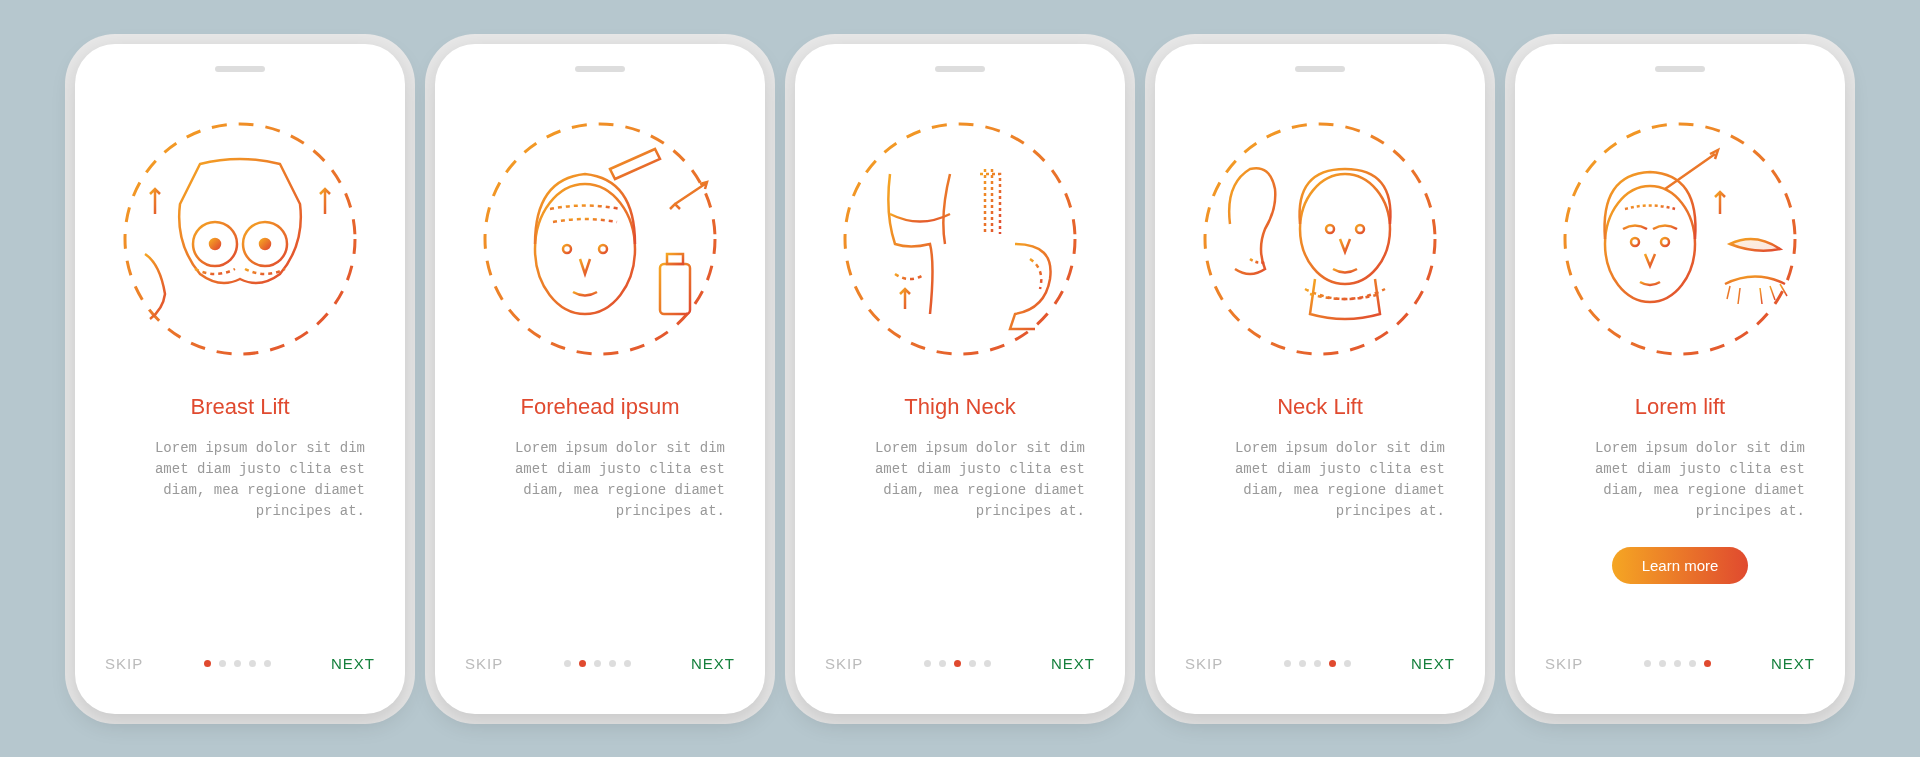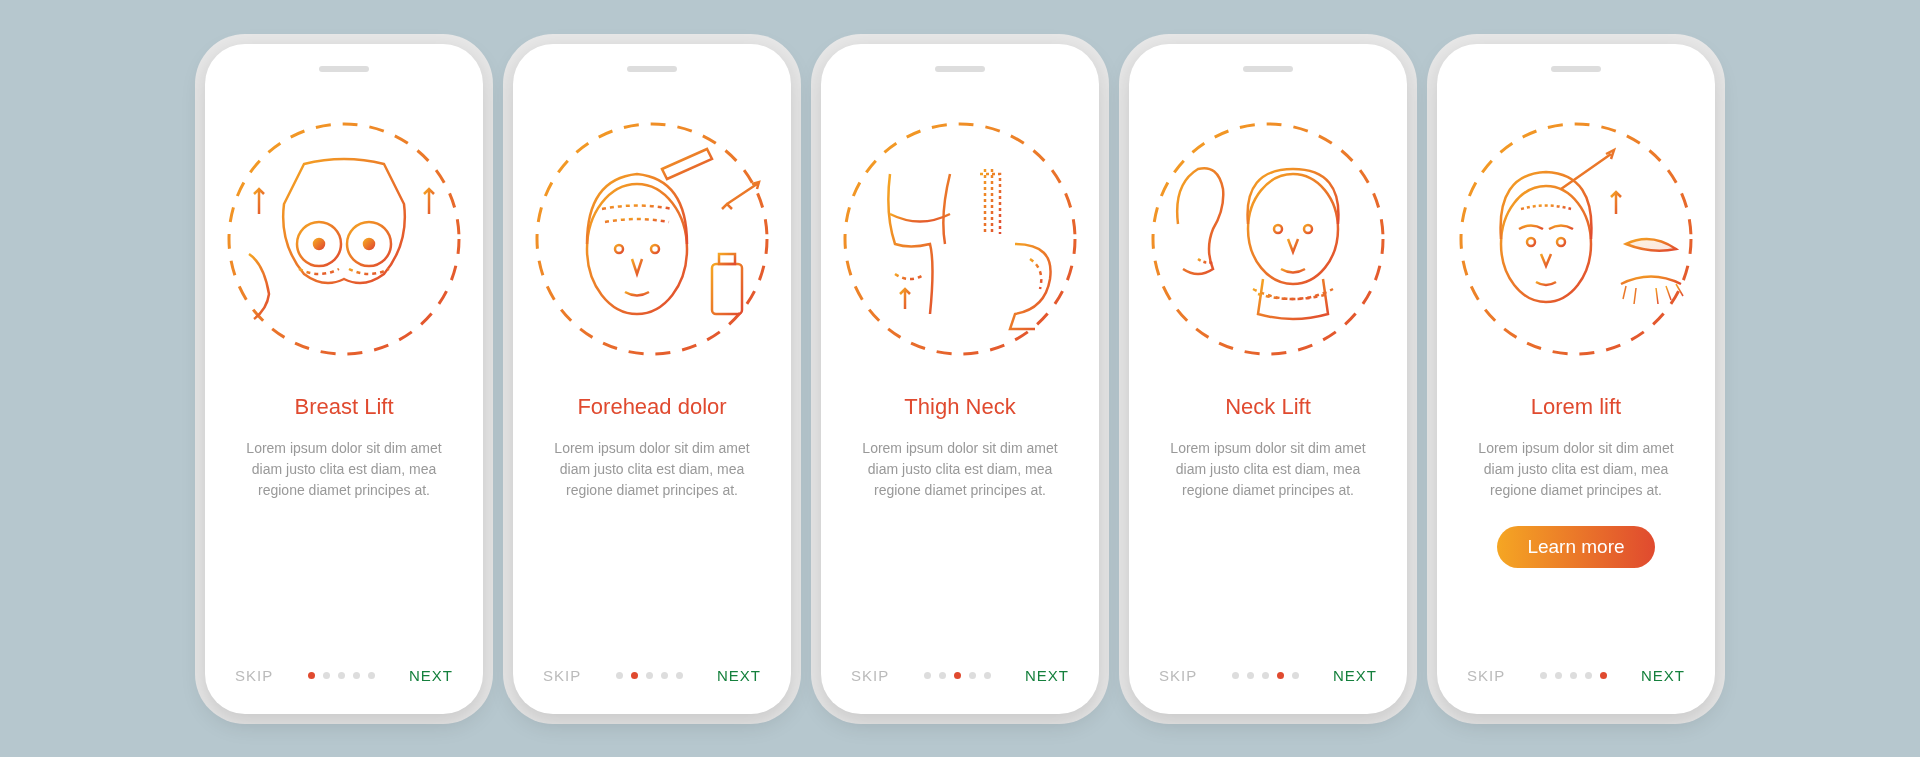--- a/index.html
+++ b/index.html
@@ -12,21 +12,21 @@
     min-height: 757px;
     width: 1920px;
   }
   .container {
     display: flex;
     gap: 30px;
     justify-content: center;
     align-items: center;
   }
   .phone {
-    width: 278px;
+    width: 330px;
     height: 670px;
     background: #fff;
     border-radius: 40px;
     box-shadow: 0 8px 25px rgba(0,0,0,0.15), 0 0 0 10px #e8e8e8;
     position: relative;
     display: flex;
     flex-direction: column;
     align-items: center;
     padding: 50px 30px 30px 30px;
   }
@@ -53,37 +53,38 @@
     color: #e04a2f;
     font-size: 22px;
     font-weight: 500;
     margin-top: 30px;
     text-align: center;
   }
   .desc {
     color: #999;
     font-size: 14px;
     line-height: 1.5;
-    text-align: center;
+    text-align: right;
     margin-top: 18px;
     padding: 0 10px;
+    font-family: Liberation Mono, monospace;
   }
   .learn-more {
     margin-top: 25px;
     background: linear-gradient(90deg, #f5a623 0%, #e04a2f 100%);
     color: #fff;
     border: none;
     padding: 10px 30px;
     border-radius: 25px;
-    font-size: 19px;
+    font-size: 15px;
     cursor: pointer;
   }
   .nav-row {
     position: absolute;
-    bottom: 30px;
+    bottom: 42px;
     left: 30px;
     right: 30px;
     display: flex;
     align-items: center;
     justify-content: space-between;
   }
   .skip, .next {
     font-size: 15px;
     font-weight: 500;
     cursor: pointer;
@@ -168,21 +169,21 @@
             <circle cx="128" cy="135" r="4"></circle>
           <path d="M105 145 L110 160 L115 145"></path>
           <path d="M98 178 Q110 185 122 178"></path>
           <path d="M135 55 L180 35 L185 45 L140 65 Z"></path>
           <rect x="185" y="150" width="30" height="50" rx="4"></rect>
           <rect x="192" y="140" width="16" height="10"></rect>
           <path d="M200 90 L230 70 M225 70 L232 68 L230 75 M195 95 L200 90 L205 95"></path>
         </g>
       </svg>
     </div>
-    <div class="title">Forehead dolor</div>
+    <div class="title">Forehead ipsum</div>
     <div class="desc">Lorem ipsum dolor sit dim amet diam justo clita est diam, mea regione diamet principes at.</div>
     <div class="nav-row">
       <span class="skip">SKIP</span>
       <div class="dots">
         <div class="dot"></div>
         <div class="dot active"></div>
         <div class="dot"></div>
         <div class="dot"></div>
         <div class="dot"></div>
       </div>

